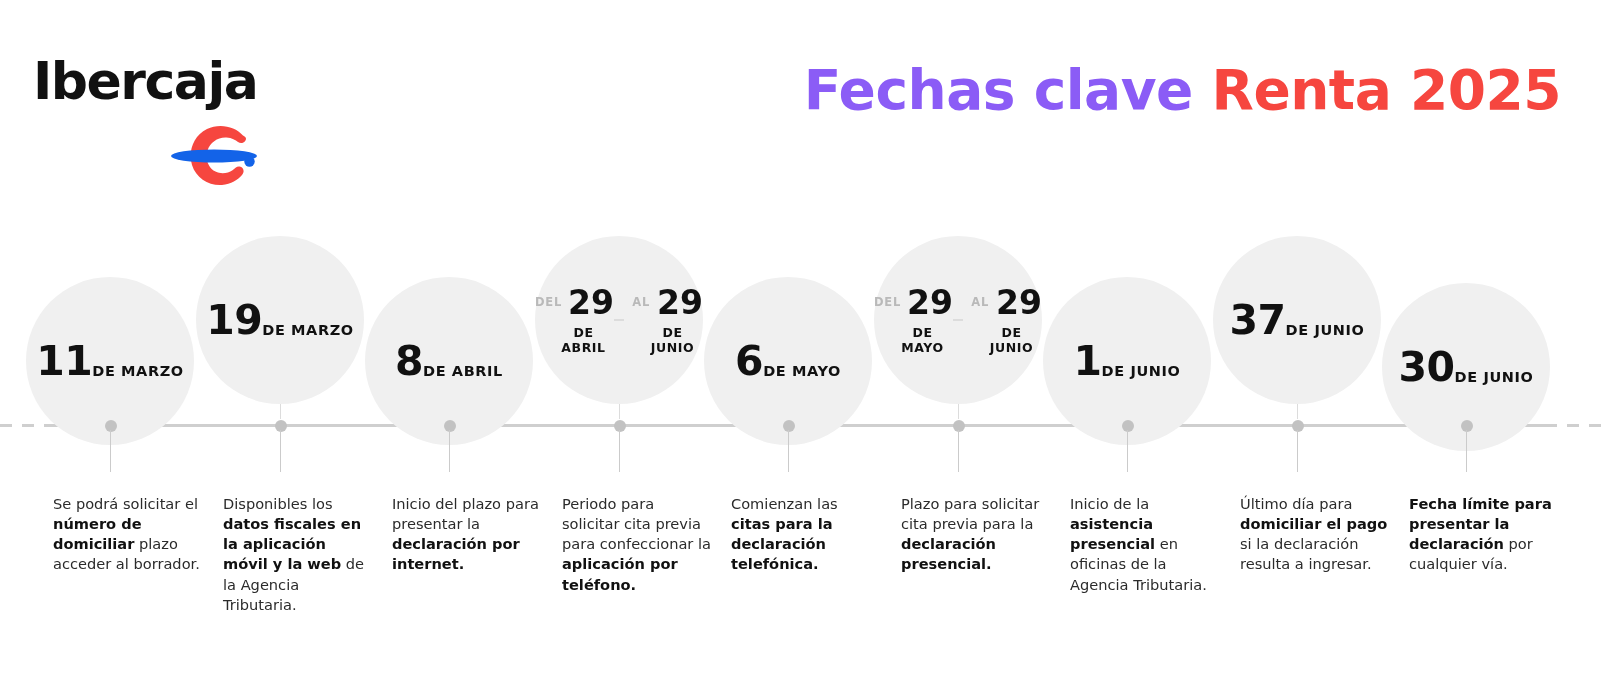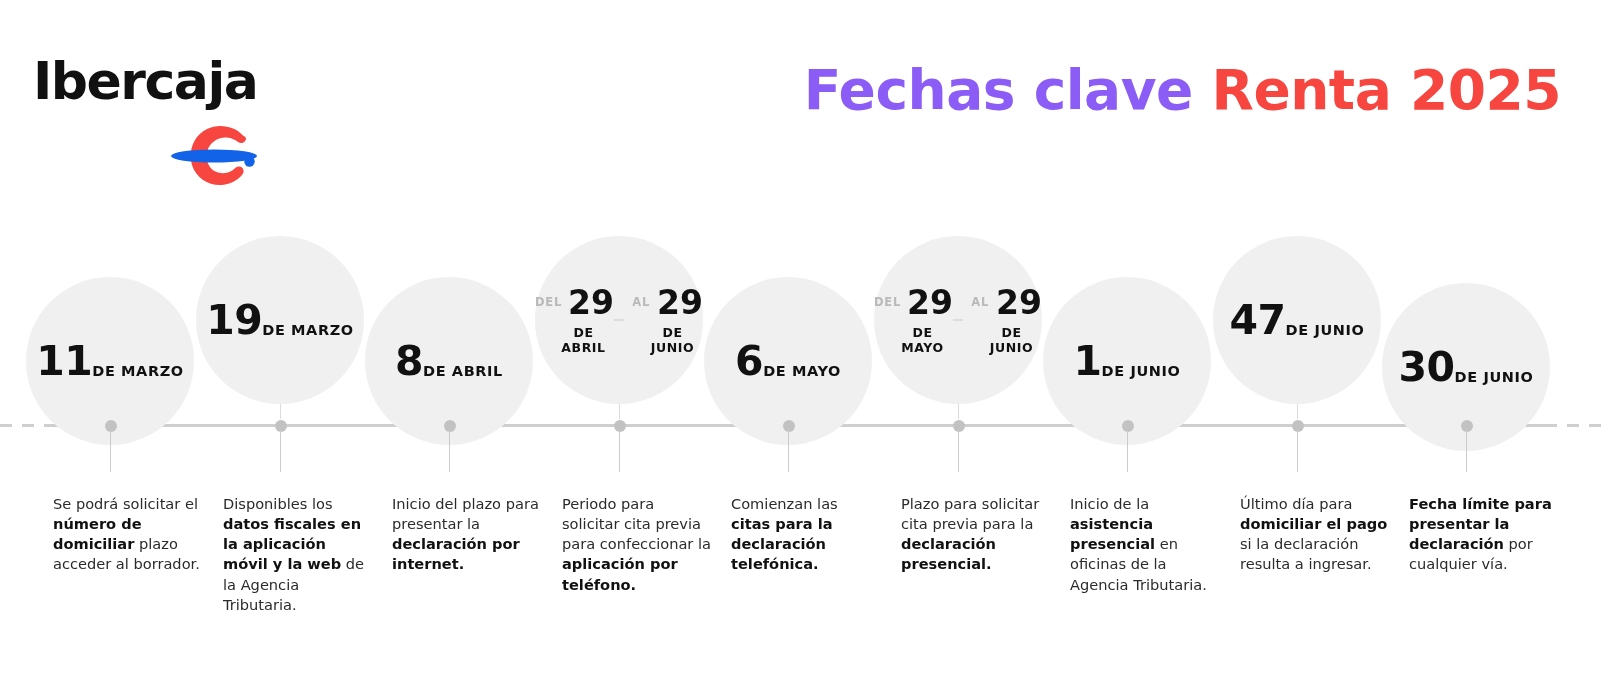--- a/index.html
+++ b/index.html
@@ -254,21 +254,21 @@
         <div class="circle" style="top: 277px;">
           <div class="day">1</div>
           <div class="month">DE JUNIO</div>
         </div>
         <div class="dot"></div>
         <div class="stem stem-down"></div>
         <div class="caption"><span>Inicio de la </span><b>asistencia presencial</b><span> en oficinas de la Agencia Tributaria.</span></div>
       </div>
       <div class="milestone" style="left: 1297px;">
         <div class="circle" style="top: 236px;">
-          <div class="day">47</div>
+          <div class="day">37</div>
           <div class="month">DE JUNIO</div>
         </div>
         <div class="stem stem-up" style="top: 404px; height: 15px;"></div>
         <div class="dot"></div>
         <div class="stem stem-down"></div>
         <div class="caption"><span>Último día para </span><b>domiciliar el pago</b><span> si la declaración resulta a ingresar.</span></div>
       </div>
       <div class="milestone" style="left: 1466px;">
         <div class="circle" style="top: 283px;">
           <div class="day">30</div>

